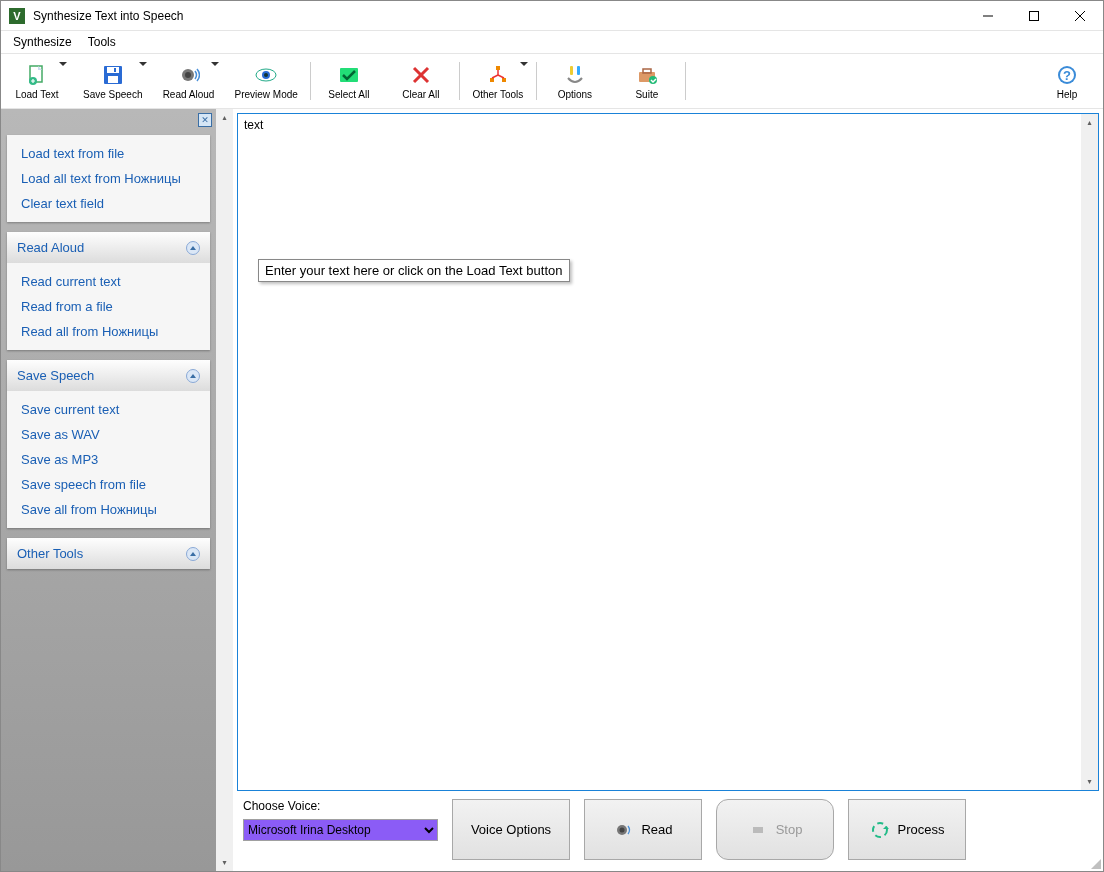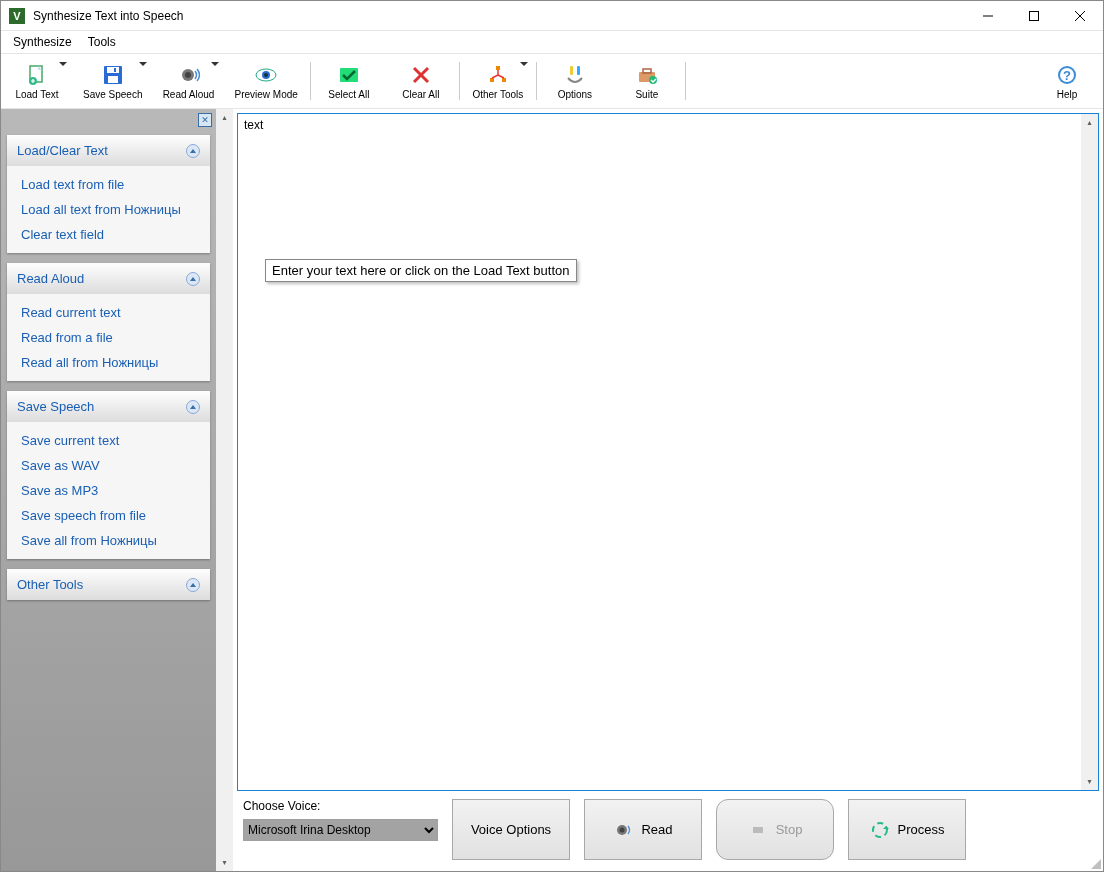--- a/index.html
+++ b/index.html
@@ -184,21 +184,21 @@
 }
 .textarea-inner {
   flex:1;
   padding: 4px 6px;
   font-size: 12px;
   position:relative;
 }
 .textarea-inner .tooltip {
   position: absolute;
   top: 145px;
-  left: 27px;
+  left: 20px;
   background: #fff;
   border: 1px solid #888;
   padding: 3px 6px;
   font-size: 13px;
   box-shadow: 2px 2px 3px rgba(0,0,0,.25);
 }
 .textscroll {
   width: 17px;
   background: #f0f0f0;
   display:flex;flex-direction:column;
@@ -221,21 +221,21 @@
 .bottom .voice-col {
   display:flex;
   flex-direction: column;
 }
 .bottom .voice-label { font-size: 12px; margin-bottom: 6px; font-weight: 500;}
 .bottom select {
   width: 195px;
   height: 22px;
   font-size: 12px;
   border: 1px solid #a0a0a0;
-  background: #a3a3a3;
+  background: #8b5cf6;
 }
 .big-btn {
   height: 61px;
   min-width: 118px;
   display: flex;
   align-items: center;
   justify-content: center;
   gap: 8px;
   border: 1px solid #a8a8a8;
   background: linear-gradient(to bottom, #f2f2f2, #e1e1e1);
@@ -422,24 +422,20 @@
     <span class="tlabel">Help</span>
   </div>
 </div>
 
 <div class="main">
 
   <div class="sidebar">
     <div class="close-box">✕</div>
 
     <div class="panel">
-      <div class="panel-header">
-        <span>Load/Clear Text</span>
-        <span class="chev"></span>
-      </div>
       <div class="panel-body">
         <a class="panel-link">Load text from file</a>
         <a class="panel-link">Load all text from Ножницы</a>
         <a class="panel-link">Clear text field</a>
       </div>
     </div>
 
     <div class="panel">
       <div class="panel-header">
         <span>Read Aloud</span>

